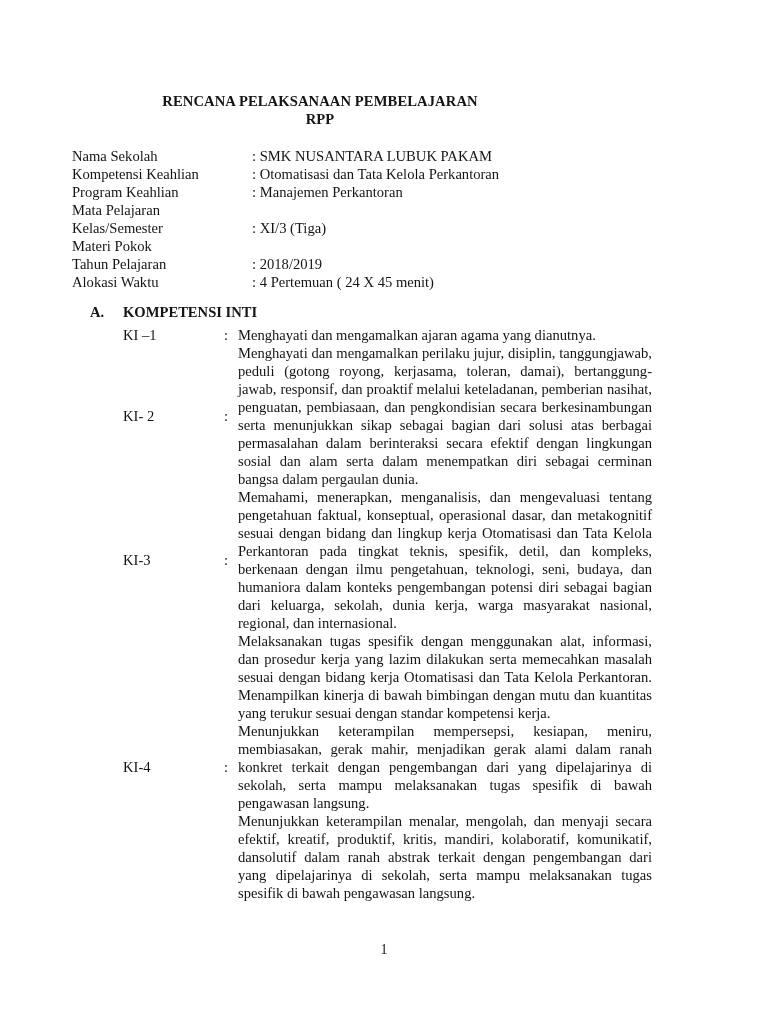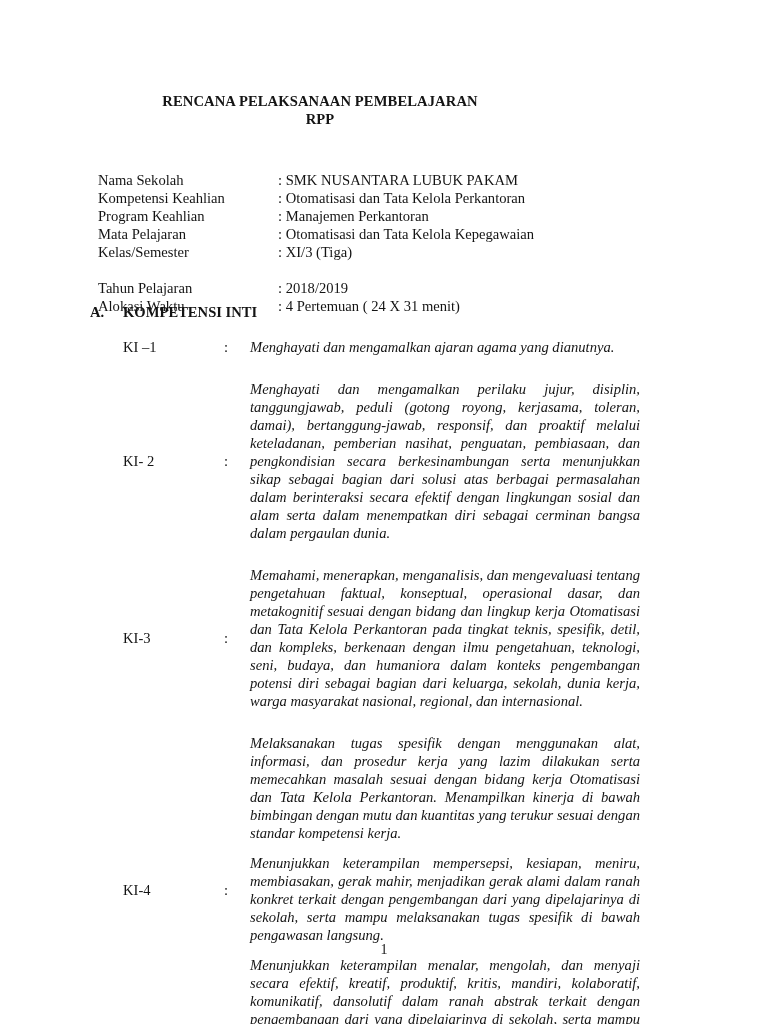--- a/index.html
+++ b/index.html
@@ -29,23 +29,22 @@
       width: 640px;
       text-align: center;
       font-weight: bold;
       font-size: 14.6px;
       line-height: 18px;
     }
     .title-block div { letter-spacing: 0.1px; }
 
     .info-table {
       position: absolute;
-      left: 98px; top: 147px;
+      left: 72px; top: 147px;
       width: 570px;
-      margin-top: 24px;
     }
     .info-row {
       display: flex;
       height: 18px;
       line-height: 18px;
       white-space: nowrap;
     }
     .info-label { width: 180px; }
     .info-value { flex: 1; }
 
@@ -74,22 +73,21 @@
     }
     .ki-colon {
       width: 14px;
     }
     .ki-body {
       width: 414px;
     }
     .ki-para {
       text-align: justify;
       text-align-last: left;
-      margin: 12px;
-      font-style: italic;
+      margin: 0;
     }
     .page-number {
       position: absolute;
       left: 0; top: 941px;
       width: 768px;
       text-align: center;
       font-size: 14px;
     }
   </style>
 </head>
@@ -110,35 +108,35 @@
     <div class="info-row">
       <span class="info-label">Kompetensi Keahlian</span>
       <span class="info-value">: Otomatisasi dan Tata Kelola Perkantoran</span>
     </div>
     <div class="info-row">
       <span class="info-label">Program Keahlian</span>
       <span class="info-value">: Manajemen Perkantoran</span>
     </div>
     <div class="info-row">
       <span class="info-label">Mata Pelajaran</span>
-      <span class="info-value">: Otomatisasi dan Tata Kelola Kepegawaian</span>
     </div>
     <div class="info-row">
       <span class="info-label">Kelas/Semester</span>
       <span class="info-value">: XI/3 (Tiga)</span>
     </div>
     <div class="info-row">
+      <span class="info-label">Materi Pokok</span>
     </div>
     <div class="info-row">
       <span class="info-label">Tahun Pelajaran</span>
       <span class="info-value">: 2018/2019</span>
     </div>
     <div class="info-row">
       <span class="info-label">Alokasi Waktu</span>
-      <span class="info-value">: 4 Pertemuan ( 24 X 31 menit)</span>
+      <span class="info-value">: 4 Pertemuan ( 24 X 45 menit)</span>
     </div>
   </div>
 
   <div class="section">
     <div class="section-heading">
       <span class="section-letter">A.</span>
       <span>KOMPETENSI INTI</span>
     </div>
 
     <div class="ki-list">

